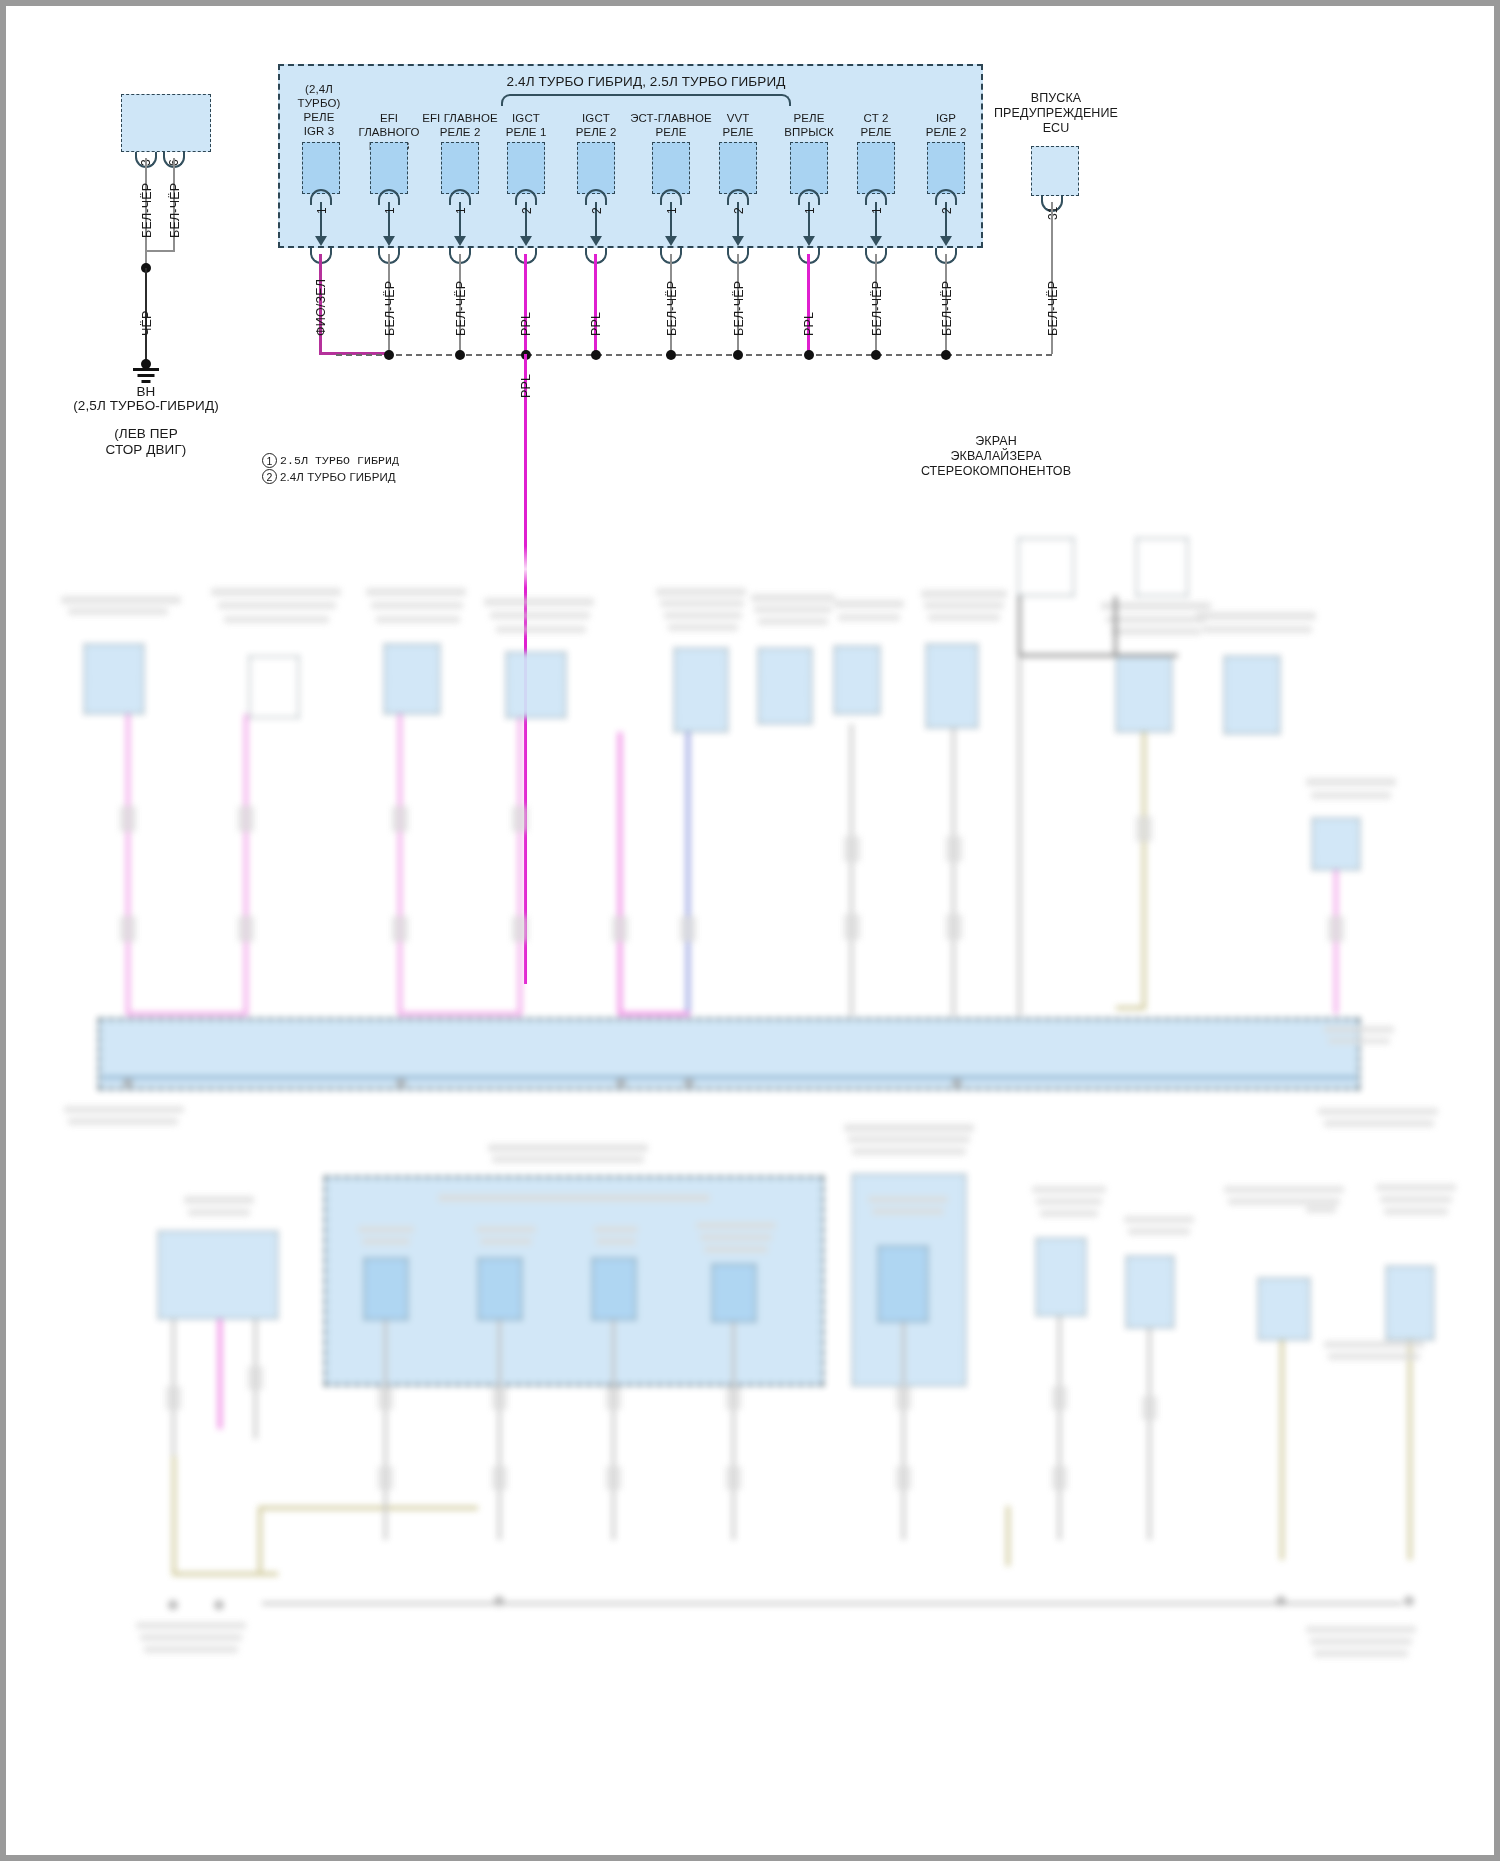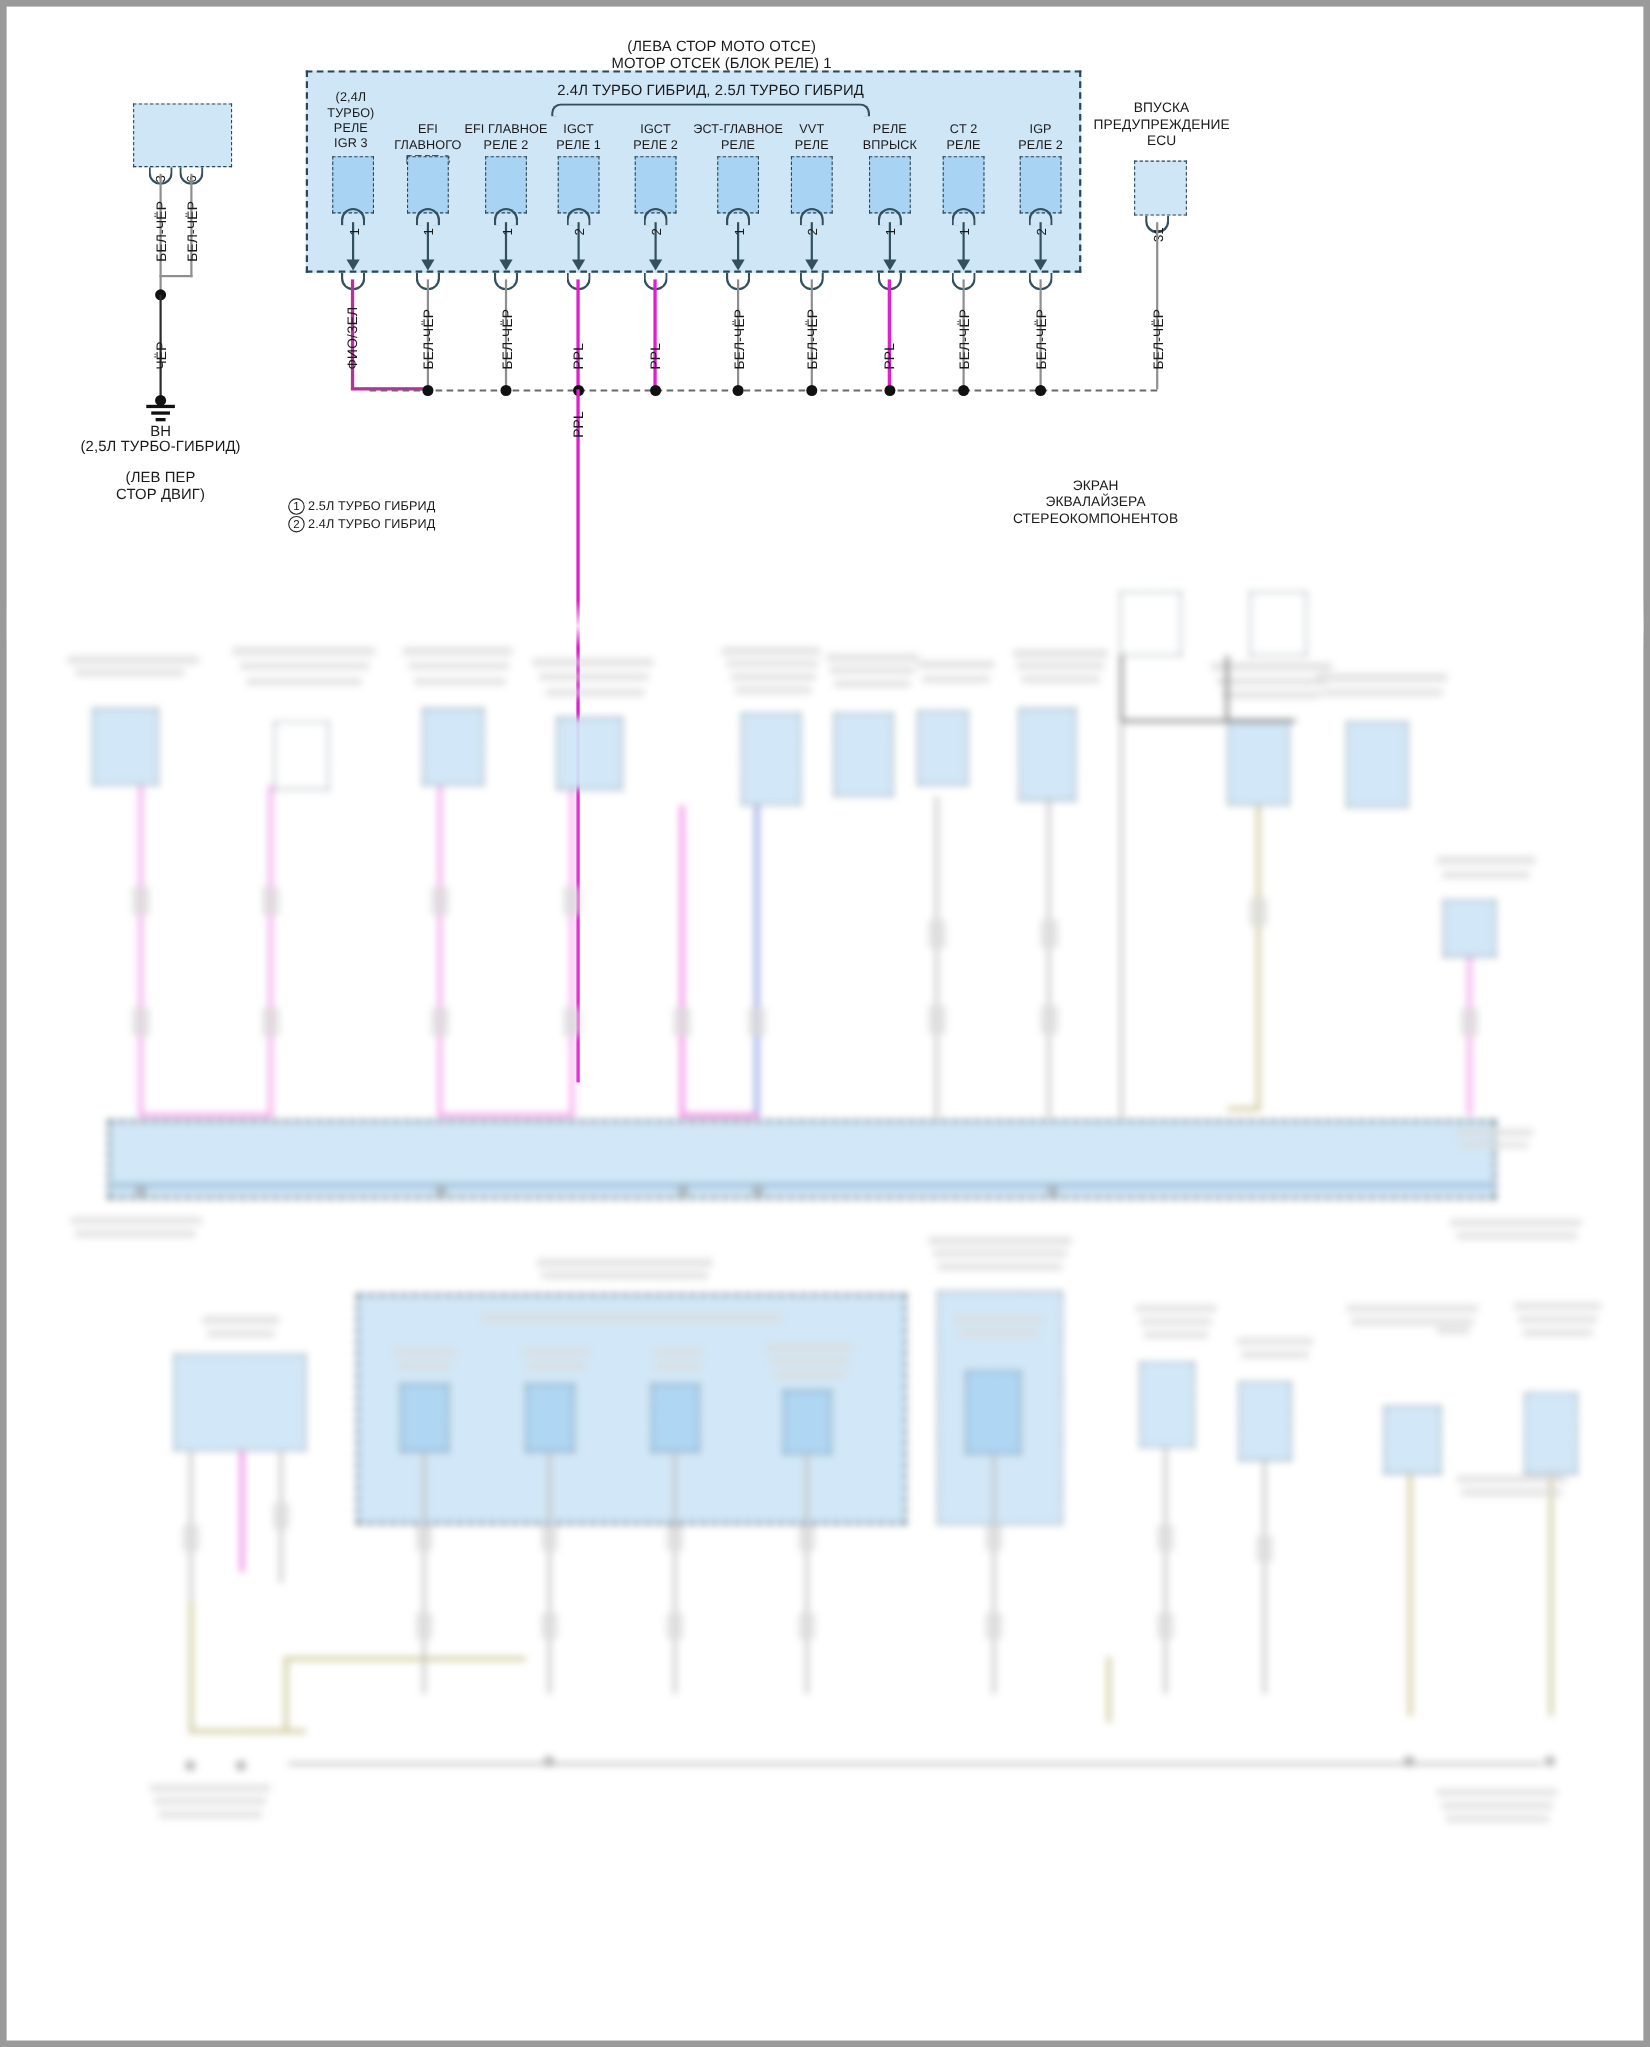--- a/index.html
+++ b/index.html
@@ -152,22 +152,20 @@
   <div class="gnd" style="left:127px;top:362px;width:26px;height:16px;">
     <i class="g1"></i>
         <i class="g2"></i>
         <i class="g3"></i>
   </div>
   <div class="lbl" style="left:80px;top:378px;width:120px;">BH</div>
   <div class="lbl" style="left:60px;top:392px;width:160px;">(2,5Л ТУРБО-ГИБРИД)</div>
   <div class="lbl" style="left:70px;top:420px;width:140px;">(ЛЕВ ПЕР
 СТОР ДВИГ)</div>
 
-  <div class="lbl" style="left:430px;top:28px;width:440px;">(ЛЕВА СТОР МОТО ОТСЕ)
-МОТОР ОТСЕК (БЛОК РЕЛЕ) 1</div>
 
   <div class="dashbox" style="left:272px;top:58px;width:705px;height:184px;"></div>
 
   <div class="lbl" style="left:455px;top:68px;width:370px;">2.4Л ТУРБО ГИБРИД, 2.5Л ТУРБО ГИБРИД</div>
   <div class="brk" style="left:495px;top:88px;width:290px;"></div>
 
   <div class="lbl tiny" style="left:281px;top:76px;width:64px;">(2,4Л
 ТУРБО)
 РЕЛЕ
 IGR 3</div>
@@ -298,21 +296,21 @@
   <div class="dot" style="left:665px;top:349px;"></div>
   <div class="dot" style="left:732px;top:349px;"></div>
   <div class="dot" style="left:803px;top:349px;"></div>
   <div class="dot" style="left:870px;top:349px;"></div>
   <div class="dot" style="left:940px;top:349px;"></div>
 
   <div class="w v ppl" style="left:518px;top:348px;height:630px;"></div>
   <div class="vtxt" style="left:513px;top:392px;">PPL</div>
 
   <div class="circnum" style="left:256px;top:447px;">1</div>
-  <div class="lbl tiny" style="left:274px;top:448px;width:160px;text-align:left;">2.5Л ТУРБО ГИБРИД</div>
+  <div class="lbl tiny" style="left:274px;top:448px;width:160px;text-align:left;font-family:Liberation Mono, monospace;">2.5Л ТУРБО ГИБРИД</div>
   <div class="circnum" style="left:256px;top:463px;">2</div>
   <div class="lbl tiny" style="left:274px;top:464px;width:160px;text-align:left;">2.4Л ТУРБО ГИБРИД</div>
 
   <div class="lbl sm" style="left:880px;top:428px;width:220px;">ЭКРАН
 ЭКВАЛАЙЗЕРА
 СТЕРЕОКОМПОНЕНТОВ</div>
 
   <div id="fadeband"></div>
 
   <div id="blurred">

